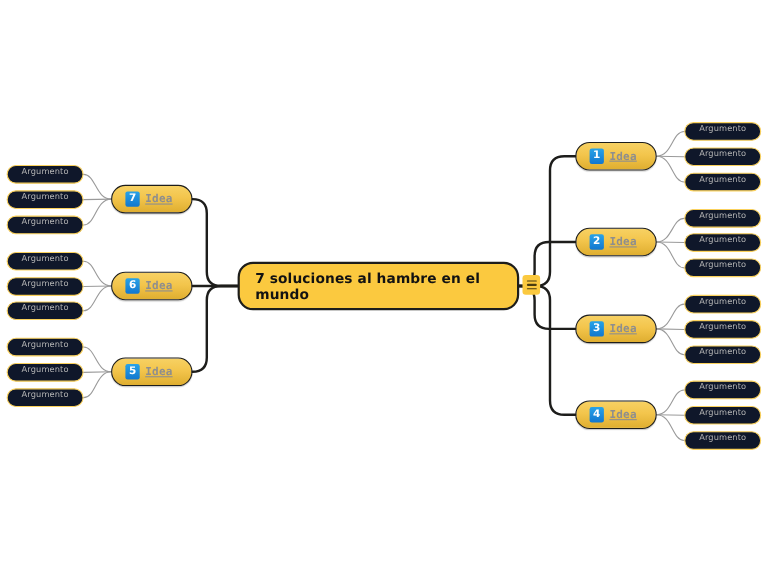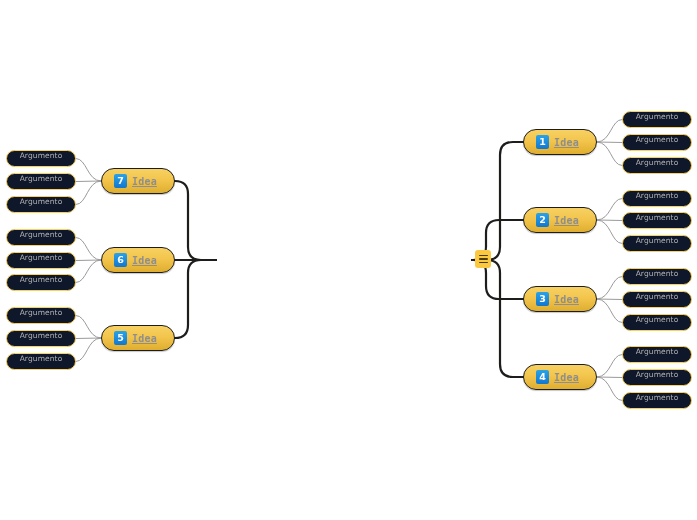--- a/index.html
+++ b/index.html
@@ -162,20 +162,23 @@
       <path d="M 216 260 L 175 260" fill="none" stroke="#1d1d1b" stroke-width="2.2" stroke-linecap="round"></path>
       <path d="M 101 260 C 87 260 87 237.5 76 237.5" fill="none" stroke="#9a9a9a" stroke-width="1" stroke-linecap="round"></path>
       <path d="M 101 260 L 76 260.5" fill="none" stroke="#9a9a9a" stroke-width="1" stroke-linecap="round"></path>
       <path d="M 101 260 C 87 260 87 282.5 76 282.5" fill="none" stroke="#9a9a9a" stroke-width="1" stroke-linecap="round"></path>
       <path d="M 216 260 L 201 260 Q 188 260 188 273 L 188 325 Q 188 338 175 338 L 175 338" fill="none" stroke="#1d1d1b" stroke-width="2.2" stroke-linecap="round"></path>
       <path d="M 101 338 C 87 338 87 315.5 76 315.5" fill="none" stroke="#9a9a9a" stroke-width="1" stroke-linecap="round"></path>
       <path d="M 101 338 L 76 338.5" fill="none" stroke="#9a9a9a" stroke-width="1" stroke-linecap="round"></path>
       <path d="M 101 338 C 87 338 87 361.5 76 361.5" fill="none" stroke="#9a9a9a" stroke-width="1" stroke-linecap="round"></path>
     </svg>
 
+  <div class="central-node">
+    <div class="central-title">7 soluciones al hambre en el mundo</div>
+  </div>
 
   <div class="menu-handle">
     <i></i>
     <i></i>
     <i></i>
   </div>
 
   <div id="nodes">
       <div class="idea-node" style="left: 523px; top: 129px;">
         <div class="idea-badge">1</div>

